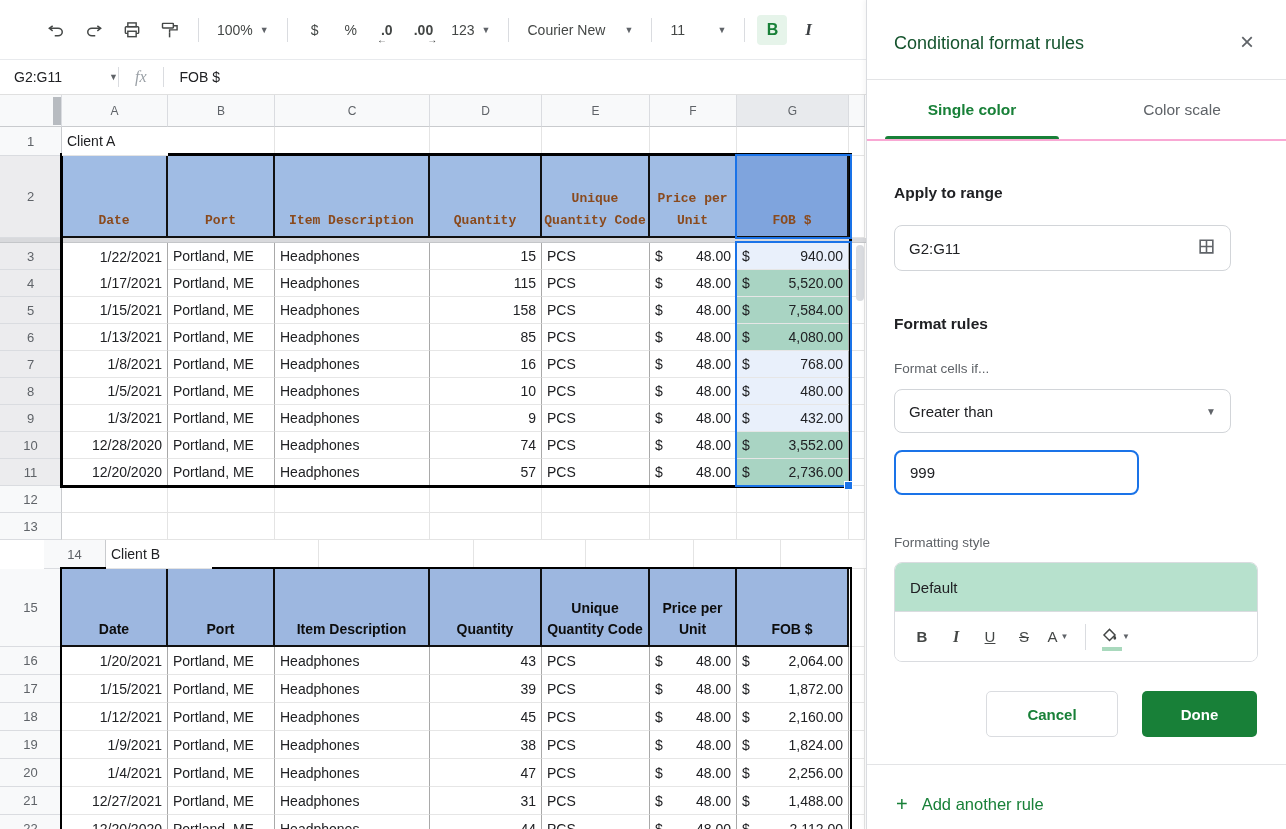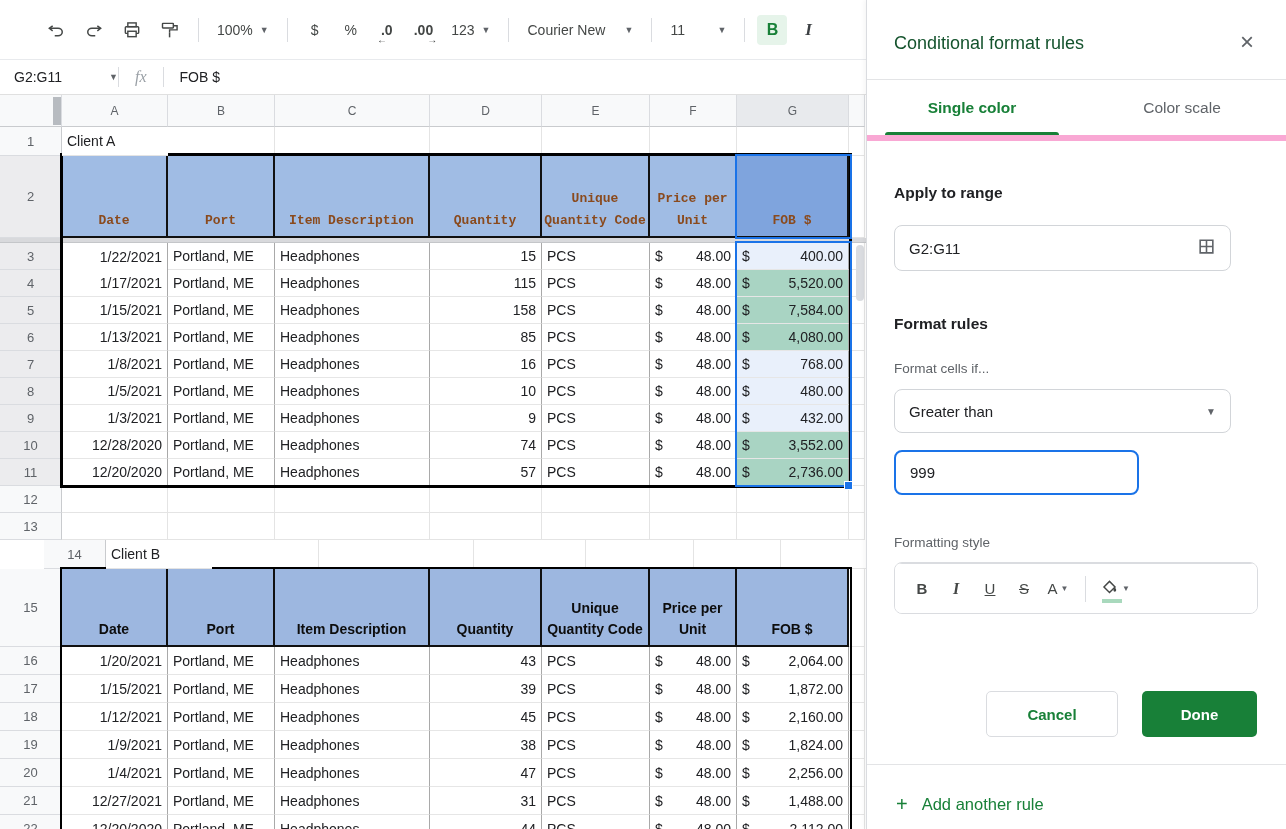--- a/index.html
+++ b/index.html
@@ -57,21 +57,21 @@
   .ggreen { background:#a9d4c3; }
   .frozenbar { height:5px; width:866px; background:#d8d9dc; border-bottom:1px solid #c4c6c9; }
   .overlay { position:absolute; pointer-events:none; }
 
   
   #panel { position:absolute; left:866px; top:0; width:420px; height:829px; background:#fff;
     border-left:1px solid #dadce0; box-shadow:-2px 0 4px rgba(0,0,0,0.04); }
   #panel-title { position:absolute; left:27px; top:33px; font-size:18px; color:#14532d; }
   #panel-close { position:absolute; right:32px; top:30px; font-size:24px; color:#5f6368; cursor:pointer; line-height:1; }
   .pdivider { position:absolute; left:0; width:420px; height:1px; background:#e3e4e6; }
-  #tabs { position:absolute; left:0; top:80px; width:420px; height:61px; display:flex; border-bottom:6px solid #f9a8d4; }
+  #tabs { position:absolute; left:0; top:80px; width:420px; height:61px; display:flex; border-bottom:2px solid #f9a8d4; }
   .tab { flex:1; display:flex; align-items:center; justify-content:center; font-size:15.5px; position:relative; cursor:pointer; }
   .tab.active { color:#188038; font-weight:bold; }
   .tab.inactive { color:#5f6368; }
   .tab .underline { position:absolute; bottom:0; left:18px; right:18px; height:3px; background:#188038; border-radius:3px 3px 0 0; }
   .plabel-strong { position:absolute; left:27px; font-size:15.5px; font-weight:bold; color:#202124; }
   .plabel { position:absolute; left:27px; font-size:13.5px; color:#5f6368; }
   .pbox { position:absolute; left:27px; width:337px; height:46px; border:1px solid #d2d5d9; border-radius:8px;
     display:flex; align-items:center; padding:0 14px; font-size:15px; color:#202124; background:#fff; }
   #range-box .gridicon { margin-left:auto; }
   #cond-select .caret { margin-left:auto; font-size:10px; }
@@ -216,21 +216,21 @@
       <div class="cell ta " style="width: 107px; height: 27px; flex: 0 0 auto;">Portland, ME</div>
       <div class="cell ta " style="width: 155px; height: 27px; flex: 0 0 auto;">Headphones</div>
       <div class="cell ta right" style="width: 112px; height: 27px; flex: 0 0 auto;">15</div>
       <div class="cell ta " style="width: 108px; height: 27px; flex: 0 0 auto;">PCS</div>
       <div class="cell ta money" style="width: 87px; height: 27px; flex: 0 0 auto;">
         <span>$</span>
         <span>48.00</span>
       </div>
       <div class="cell ta money gsel" style="width: 112px; height: 27px; flex: 0 0 auto;">
         <span>$</span>
-        <span>400.00</span>
+        <span>940.00</span>
       </div>
       <div class="cell" style="width: 16px; height: 27px; flex: 0 0 auto;"></div>
     </div>
     <div class="shrow" style="height: 27px;">
       <div class="rh selrh" style="width: 62px; height: 27px; flex: 0 0 auto;">4</div>
       <div class="cell ta right" style="width: 106px; height: 27px; flex: 0 0 auto;">1/17/2021</div>
       <div class="cell ta " style="width: 107px; height: 27px; flex: 0 0 auto;">Portland, ME</div>
       <div class="cell ta " style="width: 155px; height: 27px; flex: 0 0 auto;">Headphones</div>
       <div class="cell ta right" style="width: 112px; height: 27px; flex: 0 0 auto;">115</div>
       <div class="cell ta " style="width: 108px; height: 27px; flex: 0 0 auto;">PCS</div>
@@ -566,20 +566,21 @@
     <span>Greater than</span>
     <span class="caret">▼</span>
   </div>
 
   <div class="pbox" id="value-input" style="top:450px; height:45px;">
     <span>999</span>
   </div>
 
   <div class="plabel" style="top:535px;">Formatting style</div>
   <div id="style-box">
+    <div id="style-preview">Default</div>
     <div id="style-toolbar">
       <div class="sbtn b">B</div>
       <div class="sbtn i">I</div>
       <div class="sbtn u">U</div>
       <div class="sbtn s">S</div>
       <div class="sbtn">A<span class="scaret">▼</span></div>
       <div class="ssep"></div>
       <div class="sbtn" id="fill-btn">
         <svg width="19" height="19" viewBox="0 0 24 24">
             <path d="M12 3 L19 10 L12 17 L5 10 Z" stroke="#444746" stroke-width="1.8" fill="none"></path>

